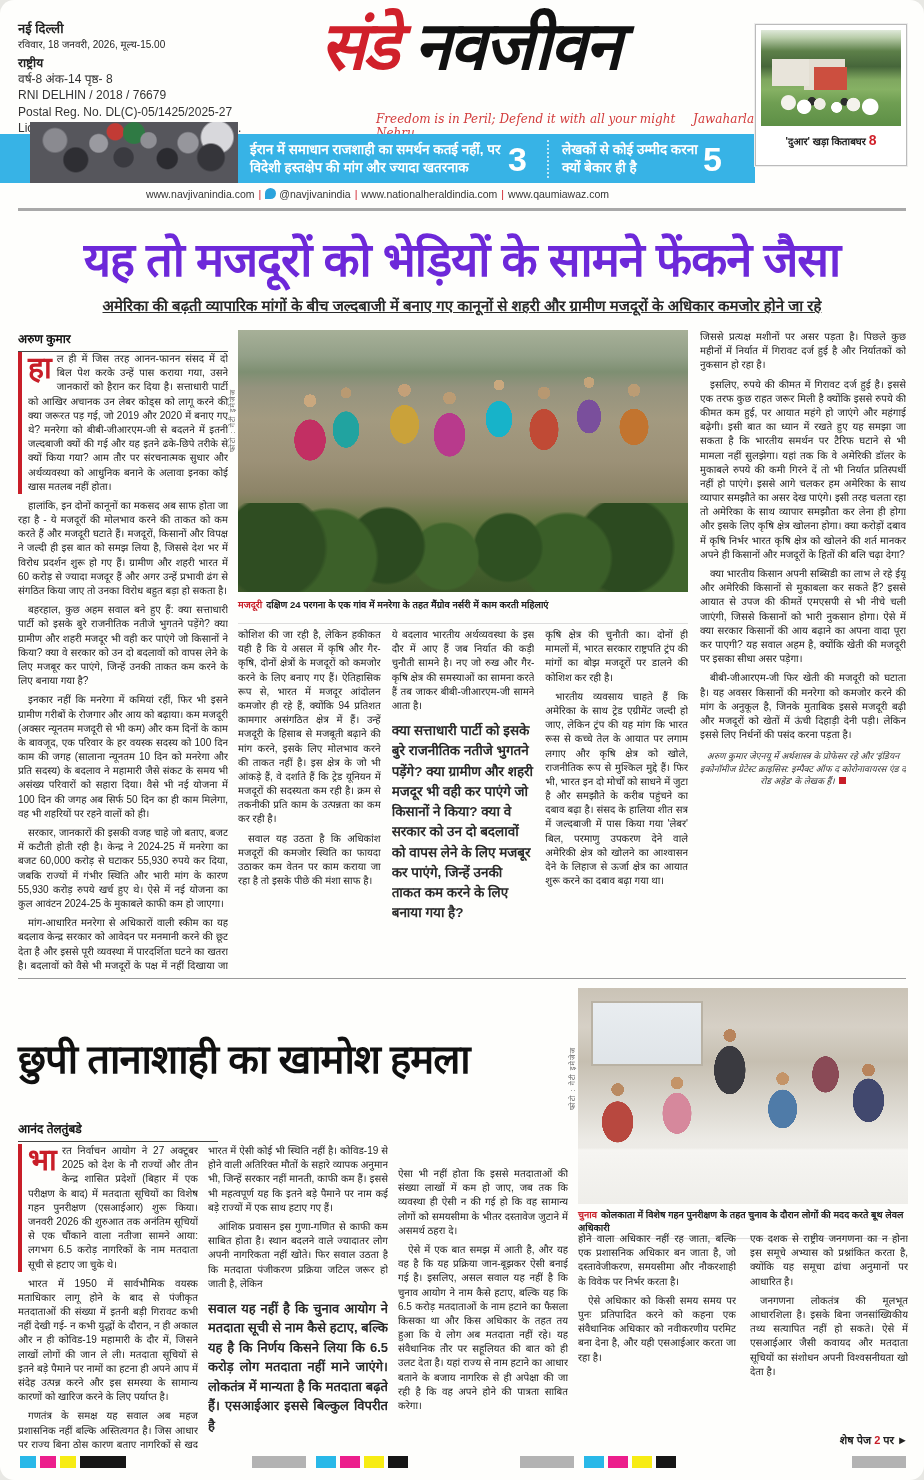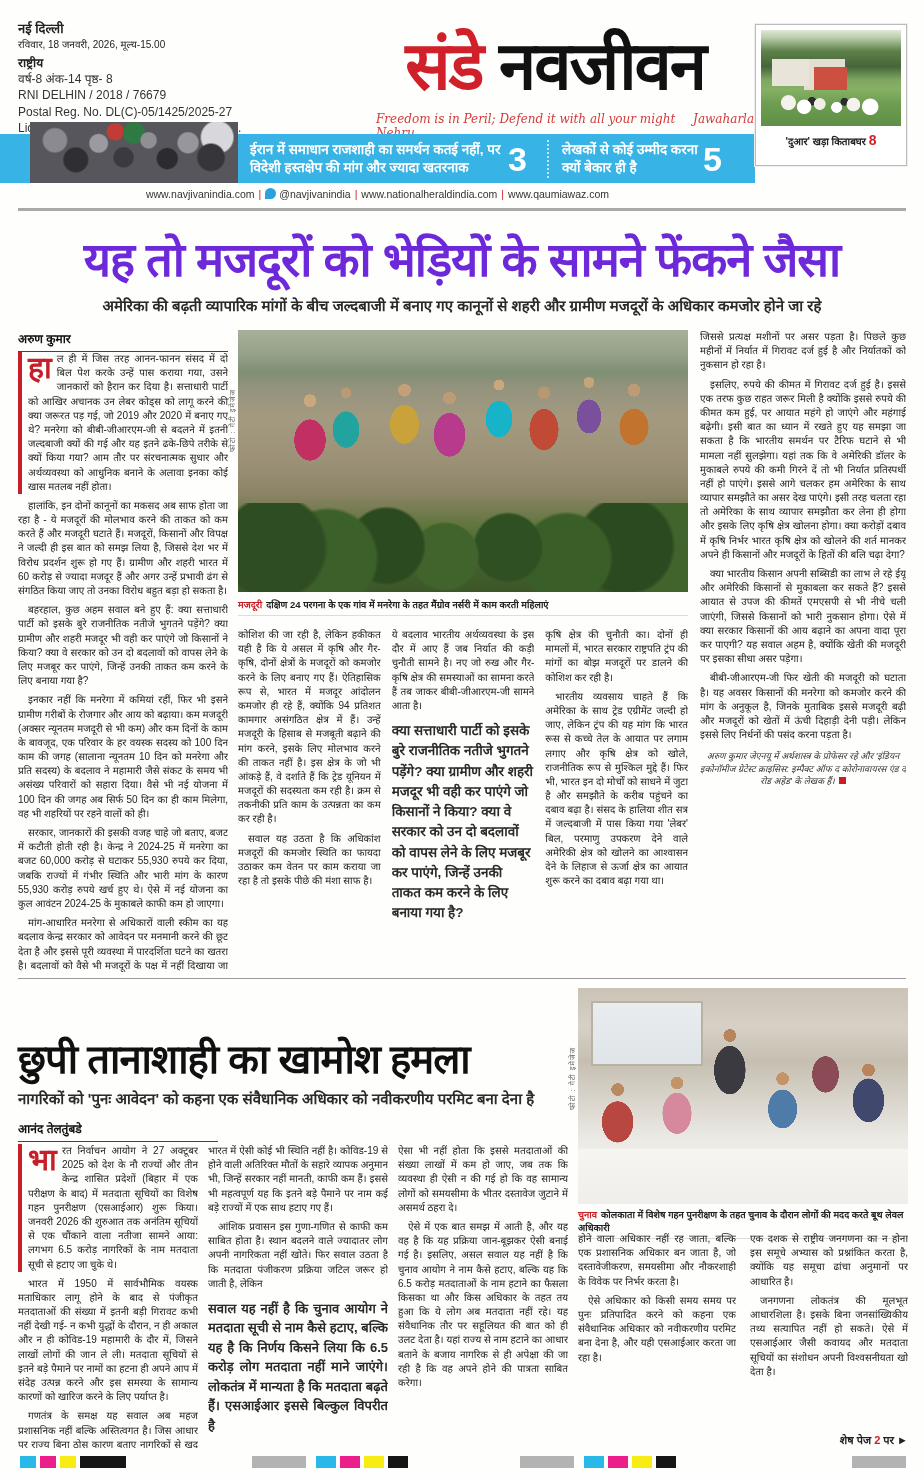--- a/index.html
+++ b/index.html
@@ -1,26 +1,26 @@
 <!DOCTYPE html>
 <html><head>
 <meta charset="utf-8">
 <style>
   html,body{margin:0;padding:0;background:#e8e8e4;}
   #page{position:relative;width:924px;height:1480px;background:#fefefc;margin:0 auto;
-        font-family:"Liberation Sans",sans-serif;color:#1b1b1b;overflow:hidden;}
+        font-family:"Liberation Sans",sans-serif;color:#1b1b1b;overflow:hidden;border-radius:14px;}
   .abs{position:absolute;}
   
   .mast-left{left:18px;top:20px;width:300px;font-size:9px;line-height:1.35;color:#222;}
   .mast-left .city{font-size:13px;font-weight:bold;}
   .mast-left .date{font-size:10px;margin-bottom:4px;}
   .mast-left .edition{font-size:12px;font-weight:bold;}
   .mast-left .small{font-size:12px;color:#333;}
-  .mast-title{left:235px;top:24px;width:470px;text-align:right;font-weight:900;
-      font-size:67px;letter-spacing:-2px;line-height:1.25;white-space:nowrap;}
+  .mast-title{left:235px;top:4px;width:470px;text-align:center;font-weight:900;
+      font-size:67px;letter-spacing:-2px;line-height:1.25;white-space:nowrap;font-style:italic;}
   .mast-title .red{color:#d0202a;}
   .mast-title .blk{color:#111;}
   .motto{left:330px;top:112px;width:420px;font-family:"DejaVu Serif",serif;font-style:italic;
       font-size:12px;color:#d23a3a;margin-left:46px;}
   .motto .sig{margin-left:14px;}
   .mast-photo{left:755px;top:24px;width:152px;height:142px;background:#fff;border:1px solid #bbb;
       box-shadow:0 0 0 1px #eee;padding:5px;box-sizing:border-box;z-index:5;}
   .mast-photo .img{width:100%;height:96px;
       background:linear-gradient(180deg,#dfe9da 0%,#b9cdaa 8%,#5d8049 22%,#46663a 38%,#7fa75f 52%,#86b164 62%,#6f9e52 76%,#5d8f46 100%);
       position:relative;overflow:hidden;}
@@ -62,21 +62,21 @@
   
   .urlbar{left:0;top:188px;width:755px;text-align:center;font-size:10.5px;color:#333;z-index:3;}
   .urlbar a{color:#333;text-decoration:none;}
   .urlbar .sep{color:#d0202a;margin:0 4px;}
   .bird{display:inline-block;width:11px;height:11px;background:#2aa3dc;border-radius:50% 50% 50% 0;
       vertical-align:-1px;margin-right:3px;}
   .rule-top{left:18px;top:208px;width:888px;border-top:3px solid #a9a9a9;}
   
   .headline1{left:0;top:226px;width:924px;text-align:center;font-size:47px;font-weight:900;
       letter-spacing:-1px;color:#6d28d9;}
-  .subhead1{left:60px;top:295px;width:804px;text-align:center;font-size:15px;font-weight:bold;color:#2a2a2a;}
+  .subhead1{left:60px;top:295px;width:804px;text-align:center;font-size:15px;font-weight:bold;color:#2a2a2a;text-decoration:underline;}
   .byline{font-size:12px;font-weight:bold;color:#111;border-bottom:1.5px solid #444;padding-bottom:4px;}
   .by1{left:18px;top:330px;width:210px;}
   .bodytext{font-size:10px;line-height:1.42;text-align:justify;color:#222;}
   .bodytext p{margin:0 0 5px;text-indent:10px;}
   .bodytext p.first{text-indent:0;}
   .dropwrap{border-left:4px solid #c81e28;padding-left:6px;}
   .dropcap{float:left;font-size:30px;line-height:.9;font-weight:bold;color:#c81e28;margin:2px 5px 0 0;}
   .col1a{left:18px;top:352px;width:210px;height:620px;overflow:hidden;}
   
   .photo1{left:238px;top:330px;width:450px;height:262px;overflow:hidden;
@@ -104,21 +104,21 @@
         radial-gradient(circle at 33% 48%,#2c4a20 12%,transparent 13%),
         radial-gradient(circle at 46% 60%,#40642c 13%,transparent 14%),
         radial-gradient(circle at 60% 50%,#2f5022 12%,transparent 13%),
         radial-gradient(circle at 73% 62%,#3a5e28 13%,transparent 14%),
         radial-gradient(circle at 86% 48%,#2c4a20 12%,transparent 13%),
         radial-gradient(circle at 96% 60%,#40642c 13%,transparent 14%);}
   .vcredit{writing-mode:vertical-rl;transform:rotate(180deg);font-size:7.5px;color:#666;letter-spacing:1px;}
   .vc1{left:228px;top:332px;height:120px;}
   .caption{font-size:9.5px;font-weight:bold;color:#222;}
   .caption .lab{color:#c81e28;margin-right:4px;}
-  .cap1{left:238px;top:598px;width:450px;border-bottom:1px solid #ddd;padding-bottom:4px;}
+  .cap1{left:238px;top:598px;width:450px;border-bottom:1px solid #ddd;padding-bottom:12px;}
   .undercols{left:238px;top:628px;width:450px;height:344px;display:flex;gap:11px;overflow:hidden;}
   .undercols .c{overflow:hidden;}
   .cA{width:146px;}.cB{width:146px;}.cC{width:146px;}
   .pullquote1{font-size:13.5px;line-height:1.5;font-weight:600;color:#2a2a2a;margin-top:8px;text-align:left;}
   .colR{left:700px;top:330px;width:206px;height:642px;overflow:hidden;}
   .bio{font-size:9px;font-style:italic;text-align:center;color:#333;margin-top:8px;line-height:1.4;}
   .endsq{display:inline-block;width:7px;height:7px;background:#c81e28;margin-left:4px;}
   .rule-mid{left:18px;top:978px;width:888px;border-top:1px solid #9a9a9a;}
   
   .photo2{left:578px;top:988px;width:330px;height:216px;overflow:hidden;
@@ -139,21 +139,21 @@
         radial-gradient(circle 7px at 62% 42%,#c49468 90%,transparent 91%),
         radial-gradient(circle 7px at 88% 38%,#b8845c 90%,transparent 91%),
         linear-gradient(180deg,transparent 74%,#f6f5f2 75%,#efeeea 100%);}
   .vc2{left:568px;top:990px;height:120px;}
   .cap2{left:578px;top:1208px;width:330px;border-bottom:1px solid #ddd;padding-bottom:4px;}
   .headline2{left:18px;top:1030px;width:545px;font-size:40px;font-weight:900;letter-spacing:-1px;color:#101010;}
   .subhead2{left:18px;top:1088px;width:550px;font-size:15px;font-weight:bold;color:#2a2a2a;}
   .by2{left:18px;top:1120px;width:200px;}
   .a2cols{left:18px;top:1144px;width:550px;height:304px;display:flex;gap:10px;overflow:hidden;}
   .a2cols .c{overflow:hidden;}
-  .c21{width:180px;}.c22{width:180px;}.c23{width:170px;}
+  .c21{width:180px;}.c22{width:180px;}.c23{width:170px;margin-top:23px;}
   .pullquote2{font-size:13px;line-height:1.5;font-weight:600;color:#2a2a2a;margin-top:8px;}
   .a2lower{left:578px;top:1232px;width:330px;height:196px;display:flex;gap:14px;overflow:hidden;}
   .cR1,.cR2{width:158px;overflow:hidden;}
   .continued{left:740px;top:1432px;width:168px;text-align:right;font-size:11px;font-weight:bold;color:#222;}
   .continued .pg{color:#c81e28;}
   
   .regs{left:0;top:1456px;width:924px;height:14px;}
   .regs span{position:absolute;height:12px;display:inline-block;}
   .g1{left:20px;width:16px;background:#29b8e8;}
   .g2{left:40px;width:16px;background:#ec1e8c;}
@@ -264,21 +264,20 @@
 
   <div class="abs rule-mid"></div>
 
   <div class="abs photo2"></div>
   <div class="abs vcredit vc2">फोटो : गेटी इमेजेज</div>
   <div class="abs headline2">छुपी तानाशाही का खामोश हमला</div>
 
   <div class="abs caption cap2">
     <span class="lab">चुनाव</span><span>कोलकाता में विशेष गहन पुनरीक्षण के तहत चुनाव के दौरान लोगों की मदद करते बूथ लेवल अधिकारी</span>
   </div>
-  <div class="abs subhead2">नागरिकों को 'पुनः आवेदन' को कहना एक संवैधानिक अधिकार को नवीकरणीय परमिट बना देना है</div>
   <div class="abs byline by2">आनंद तेलतुंबडे</div>
 
   <div class="abs a2cols bodytext">
     <div class="c c21">
       <div class="dropwrap">
         <p class="first"><span class="dropcap">भा</span><span>रत निर्वाचन आयोग ने 27 अक्टूबर 2025 को देश के नौ राज्यों और तीन केन्द्र शासित प्रदेशों (बिहार में एक परीक्षण के बाद) में मतदाता सूचियों का विशेष गहन पुनरीक्षण (एसआईआर) शुरू किया। जनवरी 2026 की शुरुआत तक अनंतिम सूचियों से एक चौंकाने वाला नतीजा सामने आया: लगभग 6.5 करोड़ नागरिकों के नाम मतदाता सूची से हटाए जा चुके थे।</span></p>
       </div>
       <p>भारत में 1950 में सार्वभौमिक वयस्क मताधिकार लागू होने के बाद से पंजीकृत मतदाताओं की संख्या में इतनी बड़ी गिरावट कभी नहीं देखी गई- न कभी युद्धों के दौरान, न ही अकाल और न ही कोविड-19 महामारी के दौर में, जिसने लाखों लोगों की जान ले ली। मतदाता सूचियों से इतने बड़े पैमाने पर नामों का हटना ही अपने आप में संदेह उत्पन्न करने और इस समस्या के सामान्य कारणों को खारिज करने के लिए पर्याप्त है।</p>
       <p>गणतंत्र के समक्ष यह सवाल अब महज प्रशासनिक नहीं बल्कि अस्तित्वगत है। जिस आधार पर राज्य बिना ठोस कारण बताए नागरिकों से खुद को दोबारा साबित करने को कहता है, वहां नागरिकता एक स्थायी हक नहीं रह जाती।</p>
 

